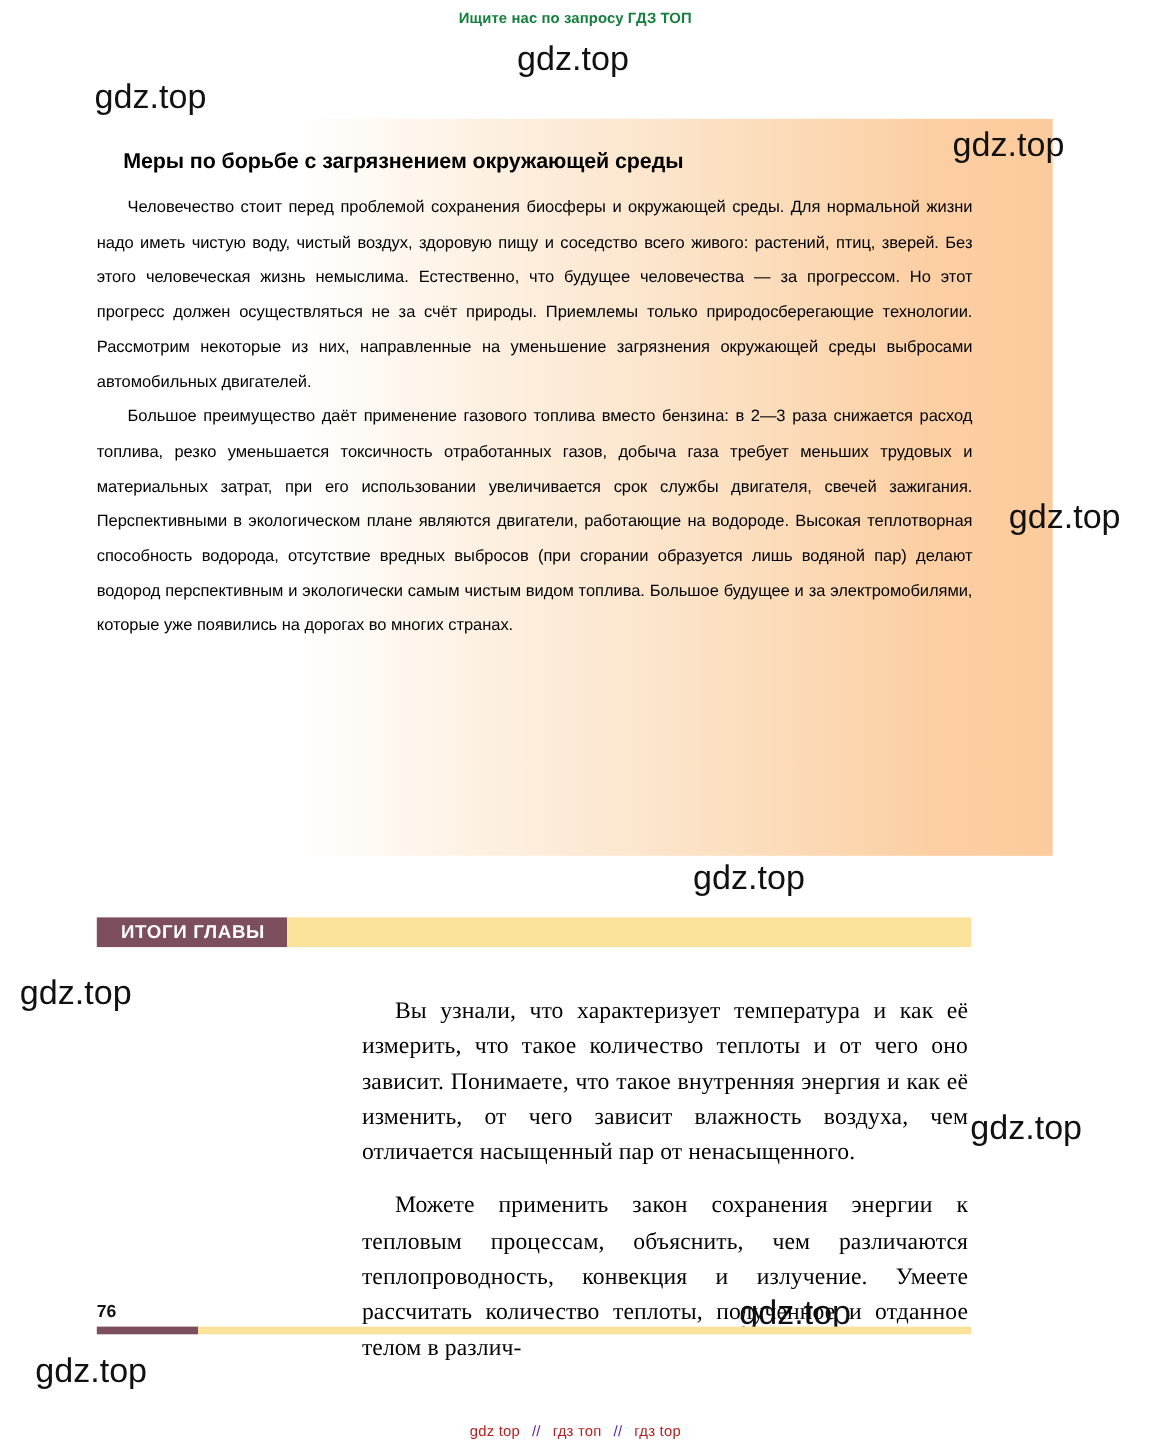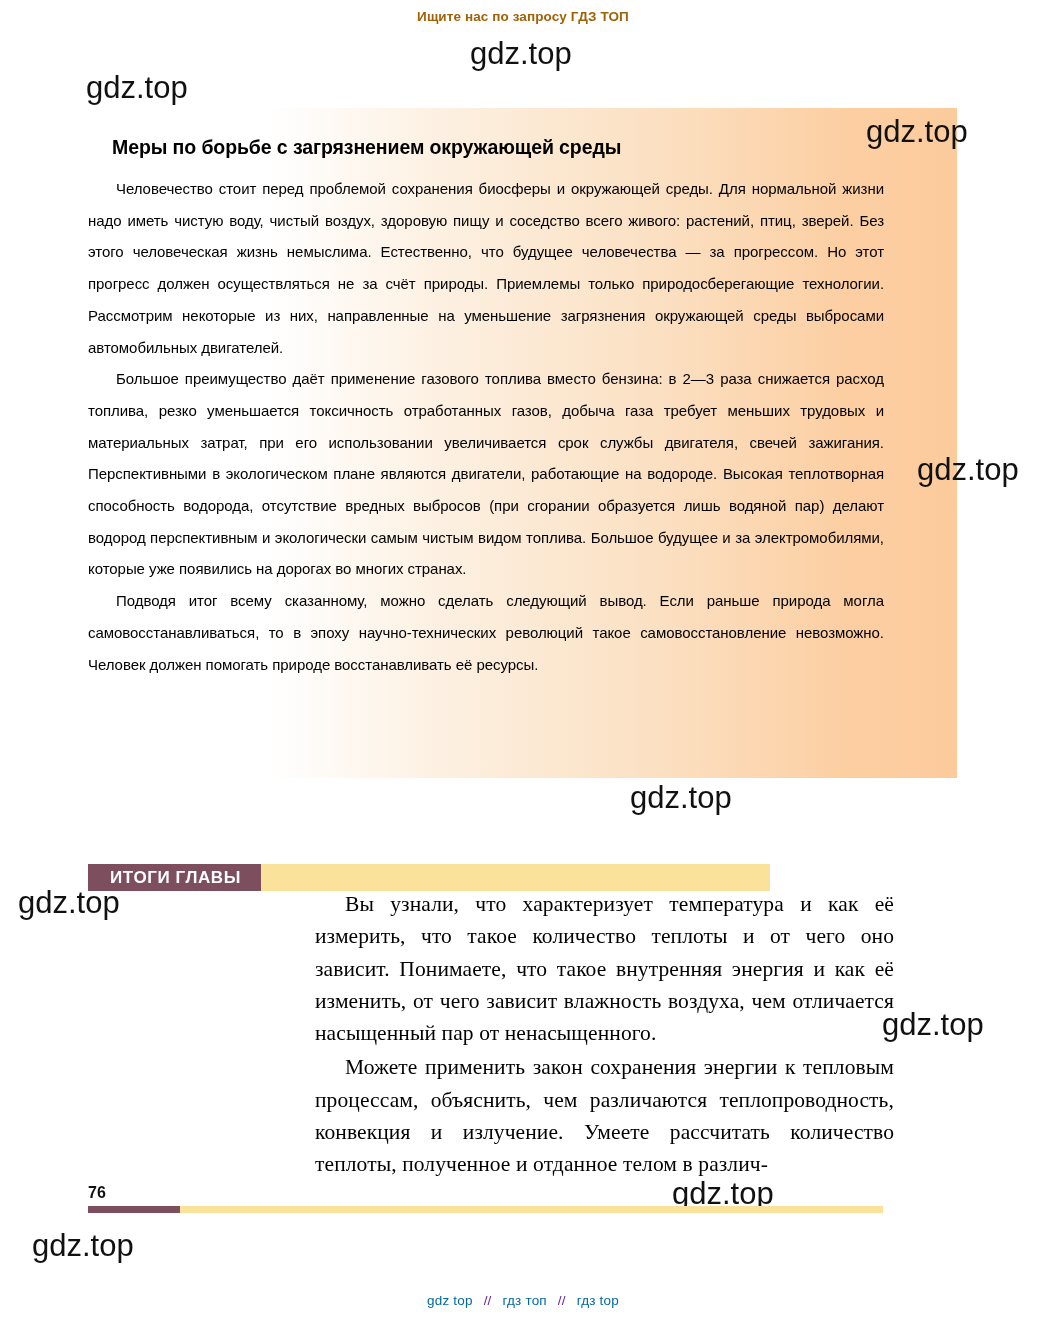--- a/index.html
+++ b/index.html
@@ -19,21 +19,21 @@
   
   .promo {
     position: absolute;
     top: 9px;
     left: 0;
     width: 1046px;
     text-align: center;
     font-family: "Liberation Sans", sans-serif;
     font-size: 13.5px;
     font-weight: 700;
-    color: #a16207;
+    color: #15803d;
     letter-spacing: 0.1px;
   }
 
   
   .wm {
     position: absolute;
     font-family: "Liberation Sans", sans-serif;
     color: #111111;
     white-space: nowrap;
     font-weight: 400;
@@ -90,22 +90,22 @@
     text-indent: 28px;
     letter-spacing: -0.05px;
     -webkit-hyphens: none;
     hyphens: none;
   }
 
   
   .summary-bar {
     position: absolute;
     left: 88px;
-    top: 864px;
-    width: 682px;
+    top: 834px;
+    width: 795px;
     height: 27px;
     display: flex;
     align-items: stretch;
   }
   .summary-badge {
     background: #7d4f5e;
     color: #ffffff;
     font-family: "Liberation Sans", sans-serif;
     font-size: 17px;
     font-weight: 700;
@@ -120,21 +120,21 @@
   }
 
   
   .summary-text {
     position: absolute;
     left: 313px;
     top: 886px;
     width: 583px;
   }
   .summary-text p {
-    margin: 2px;
+    margin: 16px;
     font-family: "Liberation Serif", serif;
     font-size: 21.5px;
     line-height: 32.3px;
     text-align: justify;
     text-indent: 30px;
     letter-spacing: 0.1px;
   }
 
   
   .page-number {
@@ -168,21 +168,21 @@
     position: absolute;
     left: 0;
     top: 1293px;
     width: 1046px;
     text-align: center;
     font-family: "Liberation Sans", sans-serif;
     font-size: 13.5px;
     color: #5b1fa0;
     letter-spacing: 0.2px;
   }
-  .bottom-links .lnk { color: #0369a1; text-decoration: none; }
+  .bottom-links .lnk { color: #b91c1c; text-decoration: none; }
   .bottom-links .sep { color: #5b1fa0; padding: 0 7px; }
 </style>
 </head>
 <body>
 
 <div class="promo">Ищите нас по запросу ГДЗ ТОП</div>
 
 <div class="paper-tint"></div>
 
 <div class="wm wm-top">gdz.top</div>
@@ -192,21 +192,20 @@
 <div class="wm wm-d">gdz.top</div>
 <div class="wm wm-e">gdz.top</div>
 <div class="wm wm-f">gdz.top</div>
 <div class="wm wm-g">gdz.top</div>
 <div class="wm wm-h">gdz.top</div>
 
 <div class="article">
   <h2>Меры по борьбе с загрязнением окружающей среды</h2>
   <p>Человечество стоит перед проблемой сохранения биосферы и окружающей среды. Для нормальной жизни надо иметь чистую воду, чистый воздух, здоровую пищу и соседство всего живого: растений, птиц, зверей. Без этого человеческая жизнь немыслима. Естественно, что будущее человечества — за прогрессом. Но этот прогресс должен осуществляться не за счёт природы. Приемлемы только природосберегающие технологии. Рассмотрим некоторые из них, направленные на уменьшение загрязнения окружающей среды выбросами автомобильных двигателей.</p>
   <p>Большое преимущество даёт применение газового топлива вместо бензина: в 2—3 раза снижается расход топлива, резко уменьшается токсичность отработанных газов, добыча газа требует меньших трудовых и материальных затрат, при его использовании увеличивается срок службы двигателя, свечей зажигания. Перспективными в экологическом плане являются двигатели, работающие на водороде. Высокая теплотворная способность водорода, отсутствие вредных выбросов (при сгорании образуется лишь водяной пар) делают водород перспективным и экологически самым чистым видом топлива. Большое будущее и за электромобилями, которые уже появились на дорогах во многих странах.</p>
-  <p>Подводя итог всему сказанному, можно сделать следующий вывод. Если раньше природа могла самовосстанавливаться, то в эпоху научно-технических революций такое самовосстановление невозможно. Человек должен помогать природе восстанавливать её ресурсы.</p>
 </div>
 
 <div class="summary-bar">
   <div class="summary-badge">ИТОГИ ГЛАВЫ</div>
   <div class="summary-tail"></div>
 </div>
 
 <div class="summary-text">
   <p>Вы узнали, что характеризует температура и как её измерить, что такое количество теплоты и от чего оно зависит. Понимаете, что такое внутренняя энергия и как её изменить, от чего зависит влажность воздуха, чем отличается насыщенный пар от ненасыщенного.</p>
   <p>Можете применить закон сохранения энергии к тепловым процессам, объяснить, чем различаются теплопроводность, конвекция и излучение. Умеете рассчитать количество теплоты, полученное и отданное телом в различ-</p>

